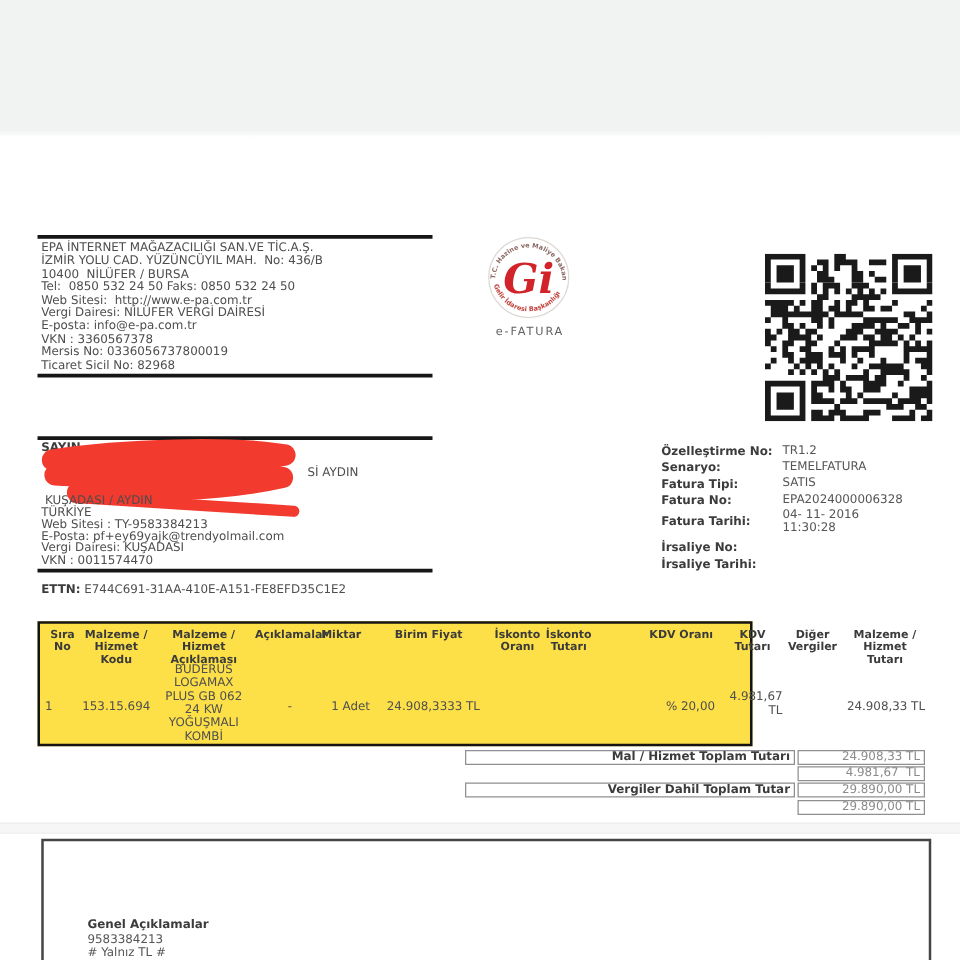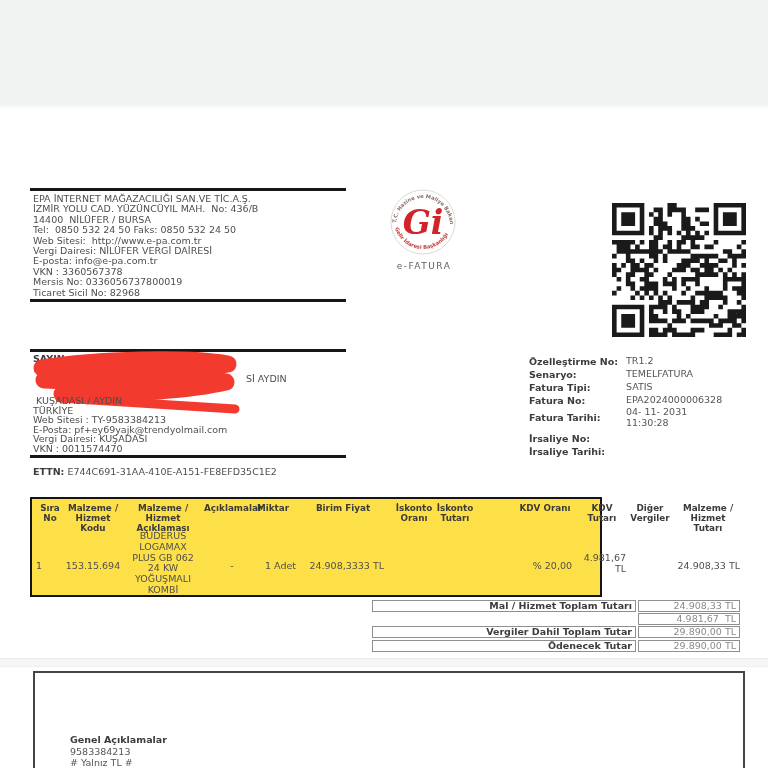--- a/index.html
+++ b/index.html
@@ -41,21 +41,21 @@
 <body>
 
 <div class="abs gray-band"></div>
 <div class="abs band-fade"></div>
 <div class="abs page-sep"></div>
 
 <div class="abs black-bar" style="left:30px;top:188px;width:316px;"></div>
 <div class="abs seller">
   <div class="text-line">EPA İNTERNET MAĞAZACILIĞI SAN.VE TİC.A.Ş.</div>
   <div class="text-line">İZMİR YOLU CAD. YÜZÜNCÜYIL MAH.  No: 436/B</div>
-  <div class="text-line">14400  NİLÜFER / BURSA</div>
+  <div class="text-line">10400  NİLÜFER / BURSA</div>
   <div class="text-line">Tel:  0850 532 24 50 Faks: 0850 532 24 50</div>
   <div class="text-line">Web Sitesi:  http://www.e-pa.com.tr</div>
   <div class="text-line">Vergi Dairesi: NİLÜFER VERGİ DAİRESİ</div>
   <div class="text-line">E-posta: info@e-pa.com.tr</div>
   <div class="text-line">VKN : 3360567378</div>
   <div class="text-line">Mersis No: 0336056737800019</div>
   <div class="text-line">Ticaret Sicil No: 82968</div>
 </div>
 <div class="abs black-bar" style="left:30px;top:299px;width:316px;height:2.5px;"></div>
 
@@ -101,21 +101,21 @@
 <div>
   <div class="meta-label" style="top:356px;">Özelleştirme No:</div>
   <div class="meta-value" style="top:356px;">TR1.2</div>
   <div class="meta-label" style="top:369px;">Senaryo:</div>
   <div class="meta-value" style="top:369px;">TEMELFATURA</div>
   <div class="meta-label" style="top:382px;">Fatura Tipi:</div>
   <div class="meta-value" style="top:382px;">SATIS</div>
   <div class="meta-label" style="top:395px;">Fatura No:</div>
   <div class="meta-value" style="top:395px;">EPA2024000006328</div>
   <div class="meta-label" style="top:412px;">Fatura Tarihi:</div>
-  <div class="meta-value" style="top:407px;">04- 11- 2031
+  <div class="meta-value" style="top:407px;">04- 11- 2016
 11:30:28</div>
   <div class="meta-label" style="top:433px;">İrsaliye No:</div>
   <div class="meta-value" style="top:433px;"></div>
   <div class="meta-label" style="top:446px;">İrsaliye Tarihi:</div>
   <div class="meta-value" style="top:446px;"></div>
 </div>
 
 <div class="abs items-table">
   <div class="th" style="left:4px;width:28px;">Sıra
 No</div>
@@ -162,21 +162,20 @@
     <div class="tot-value">24.908,33 TL</div>
   </div>
   <div class="totals-row" style="top:13.2px;">
     <div class="tot-value">4.981,67  TL</div>
   </div>
   <div class="totals-row" style="top:26.4px;">
     <div class="tot-label">Vergiler Dahil Toplam Tutar</div>
     <div class="tot-value">29.890,00 TL</div>
   </div>
   <div class="totals-row" style="top:39.6px;">
-    <div class="tot-label">Ödenecek Tutar</div>
     <div class="tot-value">29.890,00 TL</div>
   </div>
 </div>
 
 <div class="abs notes-box">
   <div class="abs bold" style="left:35px;top:61px;">Genel Açıklamalar</div>
   <div class="abs" style="left:35px;top:73px;color:#555;">9583384213</div>
   <div class="abs" style="left:35px;top:84px;color:#555;"># Yalnız TL #</div>
 </div>
 

